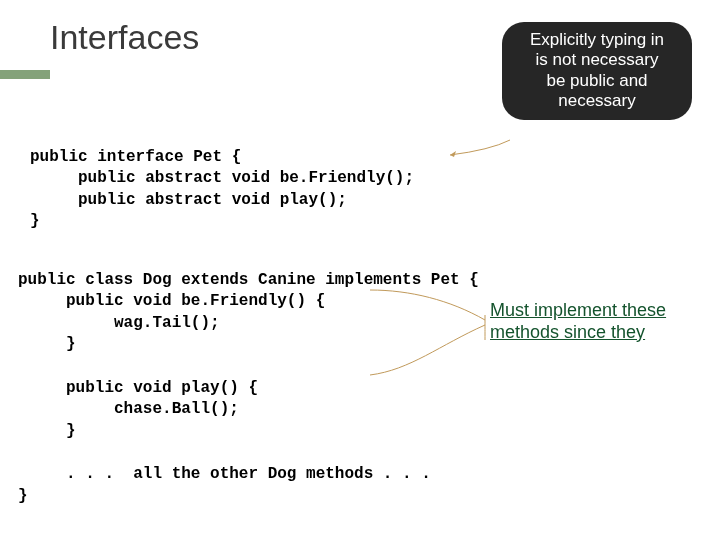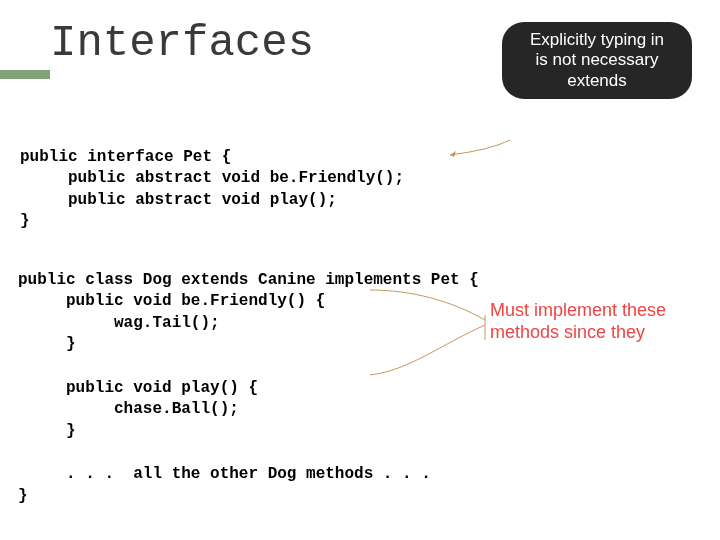--- a/index.html
+++ b/index.html
@@ -8,45 +8,44 @@
     height: 540px;
     background: #fff;
     font-family: Arial, Helvetica, sans-serif;
     position: relative;
     overflow: hidden;
   }
   .title-wrap {
     padding: 18px 0 0 50px;
   }
   .title {
-    font-size: 44px;
+    font-size: 34px;
     color: #3a3a3a;
     font-weight: 400;
-    font-family: Liberation Mono, monospace;
   }
   .accent-bar {
     position: absolute;
     left: 0;
     top: 70px;
     width: 50px;
     height: 9px;
     background: #84a27a;
   }
   .code {
     font-family: "Courier New", Courier, monospace;
     font-weight: bold;
     font-size: 16px;
     line-height: 1.35;
     white-space: pre;
     color: #000;
   }
   .code-block-1 {
     position: absolute;
     top: 125px;
-    left: 20px;
+    left: 30px;
   }
   .code-block-2 {
     position: absolute;
     top: 248px;
     left: 18px;
   }
   .callout {
     position: absolute;
     background: #262626;
     color: #fff;
@@ -57,22 +56,23 @@
     line-height: 1.2;
   }
   .callout-1 {
     top: 22px;
     right: 28px;
     width: 190px;
   }
   .annotation {
     position: absolute;
     font-size: 18px;
-    color: #ef4444;
+    color: #14532d;
     line-height: 1.2;
+    text-decoration: underline;
   }
   .annotation-1 {
     top: 300px;
     left: 490px;
     width: 210px;
   }
   svg.connectors {
     position: absolute;
     top: 0;
     left: 0;
@@ -104,21 +104,22 @@
 <span>          chase.Ball();</span>
 <span>     }</span>
 <span></span>
 <span>     . . .  all the other Dog methods . . .</span>
 <span>}</span>
 </div>
 
 <div class="callout callout-1">
   <div>Explicitly typing in</div>
   <div>is not necessary</div>
-  <div>extends</div>
+  <div>be public and</div>
+  <div>necessary</div>
 </div>
 
 <div class="annotation annotation-1">
   <div>Must implement these</div>
   <div>methods since they</div>
 </div>
 
 <svg class="connectors" width="720" height="540">
 
   <path d="M 510 140 Q 490 150 450 155" stroke="#c19a5b" stroke-width="1" fill="none"></path>

